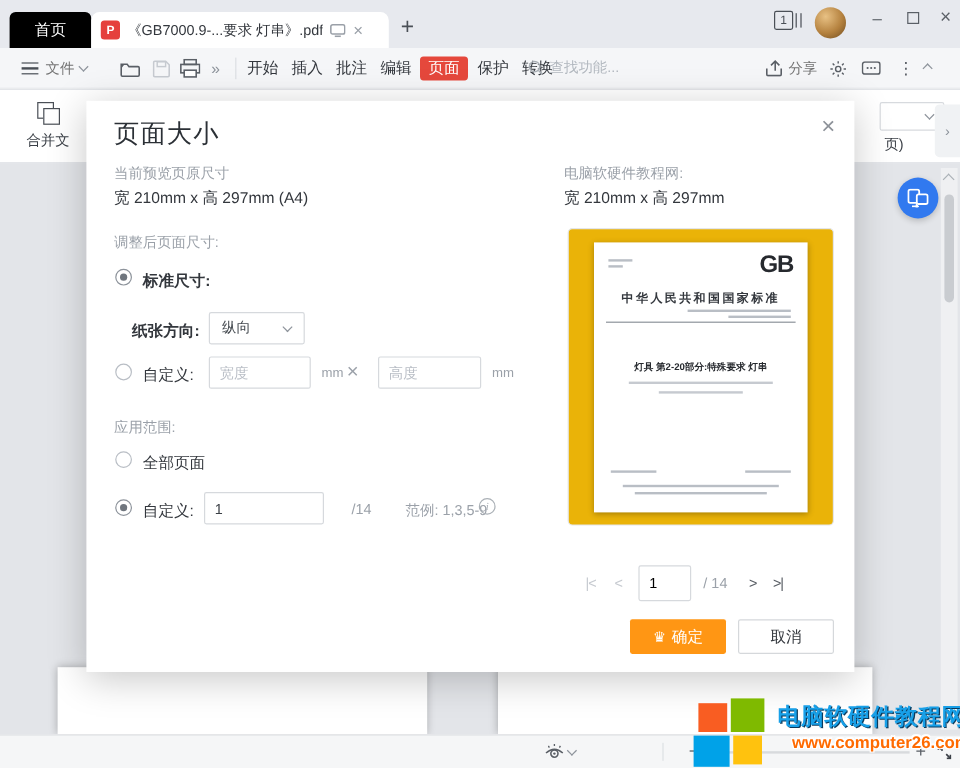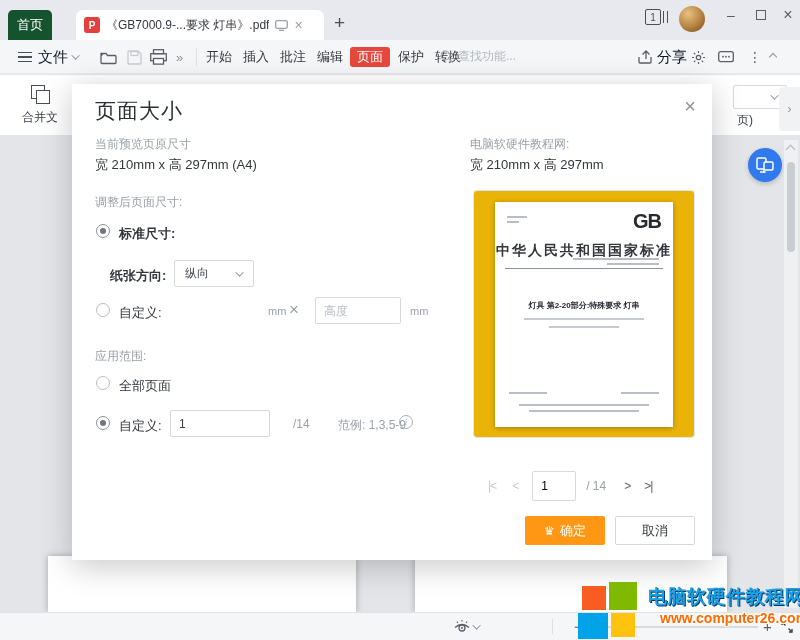--- a/index.html
+++ b/index.html
@@ -2,42 +2,42 @@
 <html><head>
 <meta charset="utf-8">
 <style>
   * { margin:0; padding:0; box-sizing:border-box; }
   html,body { width:800px; height:640px; overflow:hidden; }
   body { font-family:"Liberation Sans","DejaVu Sans",sans-serif; font-size:13px; color:#3a3f45; }
   .app { position:relative; width:800px; height:640px; background:#e3e5e9; overflow:hidden; }
 
   
   .tabbar { position:absolute; top:0; left:0; width:800px; height:40px; background:#e7e9ee; }
-  .tab-home { position:absolute; left:8px; top:10px; width:44px; height:30px; background:#14532d; color:#fff;
+  .tab-home { position:absolute; left:8px; top:10px; width:68px; height:30px; background:#000000; color:#fff;
     border-radius:5px 5px 0 0; display:flex; align-items:center; justify-content:center; font-size:13px; cursor:pointer; }
   .tab-doc { position:absolute; left:76px; top:10px; width:248px; height:30px; background:#fff;
     border-radius:7px 7px 0 0; display:flex; align-items:center; padding:0 8px; gap:6px; }
   .pdf-ico { width:16px; height:16px; background:#e5403d; border-radius:3px; color:#fff; font-size:10px;
     font-weight:bold; display:flex; align-items:center; justify-content:center; flex:none; }
   .tab-title { font-size:12px; color:#33373d; white-space:nowrap; overflow:hidden; }
   .mini-ico { color:#9aa0a8; font-size:12px; flex:none; }
   .tab-add { position:absolute; left:334px; top:12px; font-size:19px; color:#4a4f56; cursor:pointer; }
   .win-count { position:absolute; left:645px; top:9px; display:flex; align-items:center; gap:2px; }
   .win-count .box { width:16px; height:16px; border:1.5px solid #4a4f56; border-radius:2px; font-size:10px;
     display:flex; align-items:center; justify-content:center; color:#4a4f56; }
   .win-count .bars { width:5px; height:12px; border-left:1.5px solid #4a4f56; border-right:1.5px solid #4a4f56; }
   .avatar { position:absolute; left:679px; top:6px; width:26px; height:26px; border-radius:50%;
     background:radial-gradient(circle at 35% 30%, #e8c184, #b5823f 55%, #6e4a1e); }
   .winctl { position:absolute; top:0; height:30px; width:30px; display:flex; align-items:center; justify-content:center;
     color:#5a5f66; font-size:14px; cursor:pointer; }
   .maxbox { width:10px; height:10px; border:1.2px solid #5a5f66; }
 
   
   .menubar { position:absolute; top:40px; left:0; width:800px; height:34px; background:#f5f6f8; border-bottom:1px solid #e8eaed; }
-  .mb-item { position:absolute; top:0; height:34px; display:flex; align-items:center; color:#0f172a; font-size:15px; cursor:pointer; }
+  .mb-item { position:absolute; top:0; height:34px; display:flex; align-items:center; color:#737373; font-size:12px; cursor:pointer; }
   .hamb { width:14px; height:10px; border-top:1.5px solid #4a4f56; border-bottom:1.5px solid #4a4f56; position:relative; }
   .hamb::after { content:""; position:absolute; left:0; top:3.2px; width:14px; height:1.5px; background:#4a4f56; }
   .chev { display:inline-block; width:6px; height:6px; border-left:1.4px solid #8d939b; border-bottom:1.4px solid #8d939b; transform:rotate(-45deg) translateY(-2px); }
   .chev-up { transform:rotate(135deg); }
   .vdiv { position:absolute; top:8px; width:1px; height:18px; background:#dcdfe3; }
   .menu-tab { position:absolute; top:7px; height:20px; display:flex; align-items:center; padding:0 4px; font-size:13px; color:#33373d; cursor:pointer; }
   .menu-tab.active { background:#e5483c; color:#fff; border-radius:3px; padding:0 7px; }
   .search-box { position:absolute; left:440px; top:8px; display:flex; align-items:center; gap:5px; color:#b2b8bf; font-size:12px; cursor:text; }
   svg.ic { display:block; }
 
@@ -83,21 +83,21 @@
   .unit { position:absolute; font-size:11px; color:#9ba1a9; }
   .times { position:absolute; font-size:17px; color:#9ba1a9; }
   .hint { position:absolute; font-size:12px; color:#9ba1a9; }
   .info-ic { position:absolute; width:14px; height:14px; border:1px solid #aab0b6; border-radius:50%; color:#aab0b6;
     font-size:9px; display:flex; align-items:center; justify-content:center; font-family:"Liberation Serif",serif; font-style:italic; }
 
   .pv-frame { position:absolute; left:401px; top:106px; width:222px; height:248px; background:#eab308; border:1px solid #e4e6e9; border-radius:4px; }
   .pv-page { position:absolute; left:21px; top:11px; width:178px; height:225px; background:#fff; box-shadow:0 1px 5px rgba(0,0,0,.3); overflow:hidden; }
   .blur-line { position:absolute; height:2px; background:#b9bec5; }
   .gb-logo { position:absolute; right:12px; top:8px; font-size:20px; font-weight:900; color:#26292e; letter-spacing:-1px; }
-  .gb-nat { position:absolute; left:0; top:40px; width:100%; text-align:center; font-size:14px; font-weight:bold; color:#33373d; letter-spacing:2px; white-space:nowrap; }
+  .gb-nat { position:absolute; left:0; top:40px; width:100%; text-align:center; font-size:10px; font-weight:bold; color:#33373d; letter-spacing:2px; white-space:nowrap; }
   .gb-rule { position:absolute; left:10px; right:10px; top:66px; height:1px; background:#8d939b; }
   .gb-doc-title { position:absolute; left:0; top:98px; width:100%; text-align:center; font-size:8px; font-weight:bold; color:#26292e; white-space:nowrap; }
 
   .pgn { position:absolute; left:398px; top:386px; width:226px; height:32px; display:flex; align-items:center; }
   .pgn .nav { font-size:12px; letter-spacing:-1px; cursor:pointer; }
   .nav.lt { color:#c6cad0; }
   .nav.dk { color:#5a5f66; }
   .pgn-input { width:44px; height:30px; border:1px solid #d6d9dd; border-radius:2px; font-size:12px; padding:0 8px; outline:none; font-family:inherit; }
   .pgn-total { font-size:12px; color:#9ba1a9; }
 
@@ -265,20 +265,21 @@
     <div class="fld-label" style="left:47px; top:141px; font-weight:bold;">标准尺寸:</div>
 
     <div class="fld-label" style="left:38px; top:183px; font-weight:bold;">纸张方向:</div>
     <div class="combo" style="left:102px; top:176px; width:80px;">
       <span>纵向</span>
       <span class="chev"></span>
     </div>
 
     <div class="radio" style="left:24px; top:219px;"></div>
     <div class="fld-label" style="left:47px; top:220px;">自定义:</div>
+    <input class="tin" style="left: 102px; top: 213px; width: 85px;" placeholder="宽度">
     <div class="unit" style="left:196px; top:221px;">mm</div>
     <div class="times" style="left:217px; top:216px;">×</div>
     <input class="tin" style="left: 243px; top: 213px; width: 86px;" placeholder="高度">
     <div class="unit" style="left:338px; top:221px;">mm</div>
 
     <div class="sec-label" style="left:23px; top:264px;">应用范围:</div>
     <div class="radio" style="left:24px; top:292px;"></div>
     <div class="fld-label" style="left:47px; top:293px;">全部页面</div>
 
     <div class="radio sel" style="left:24px; top:332px;"></div>

